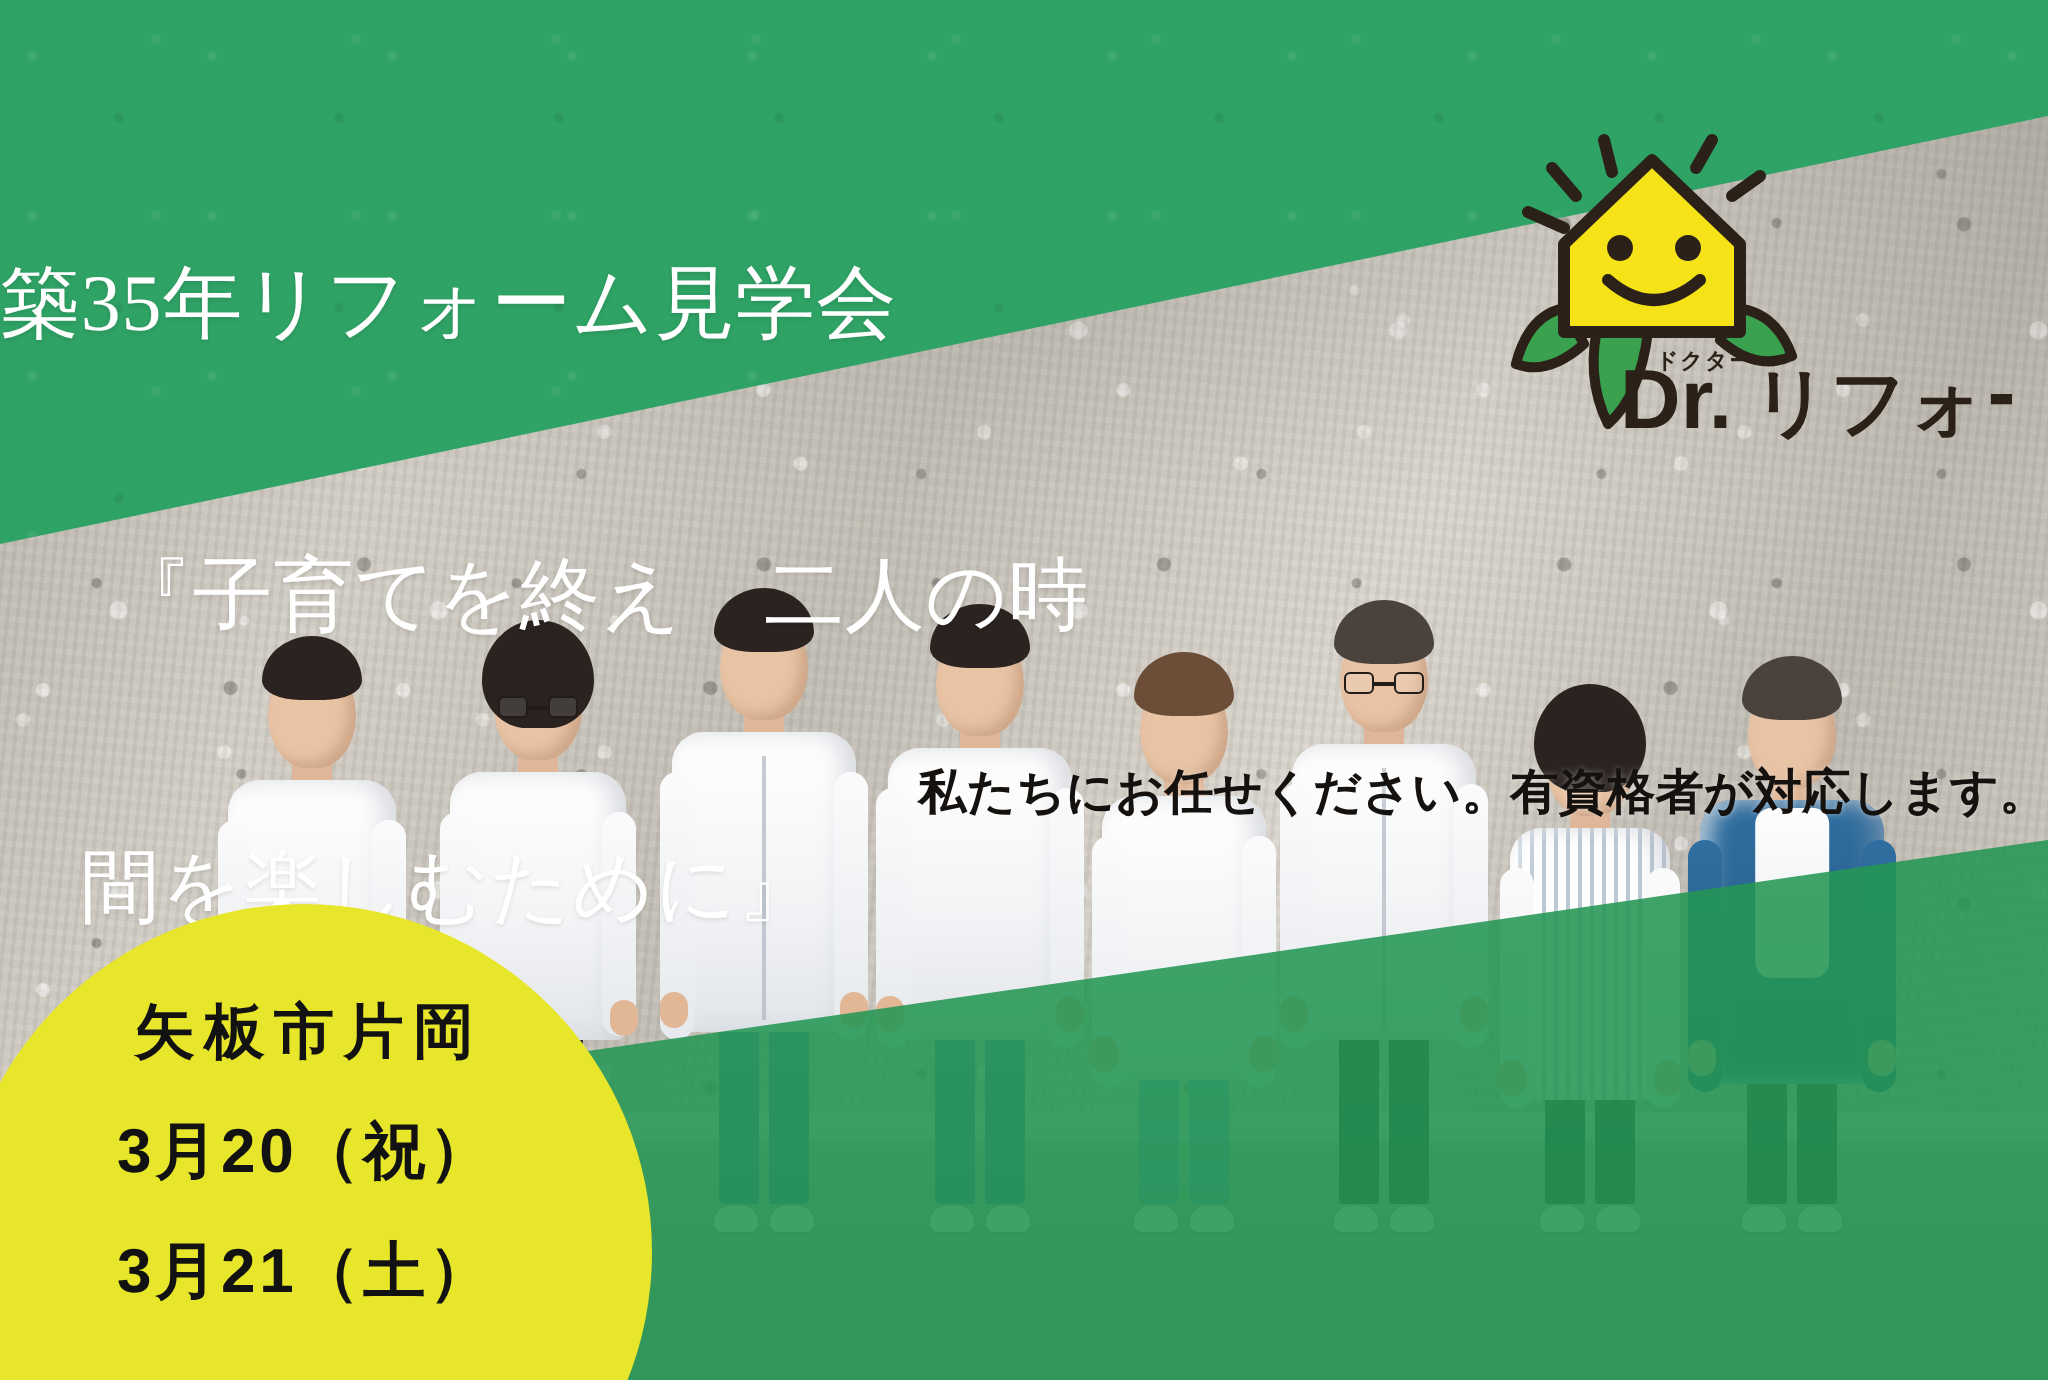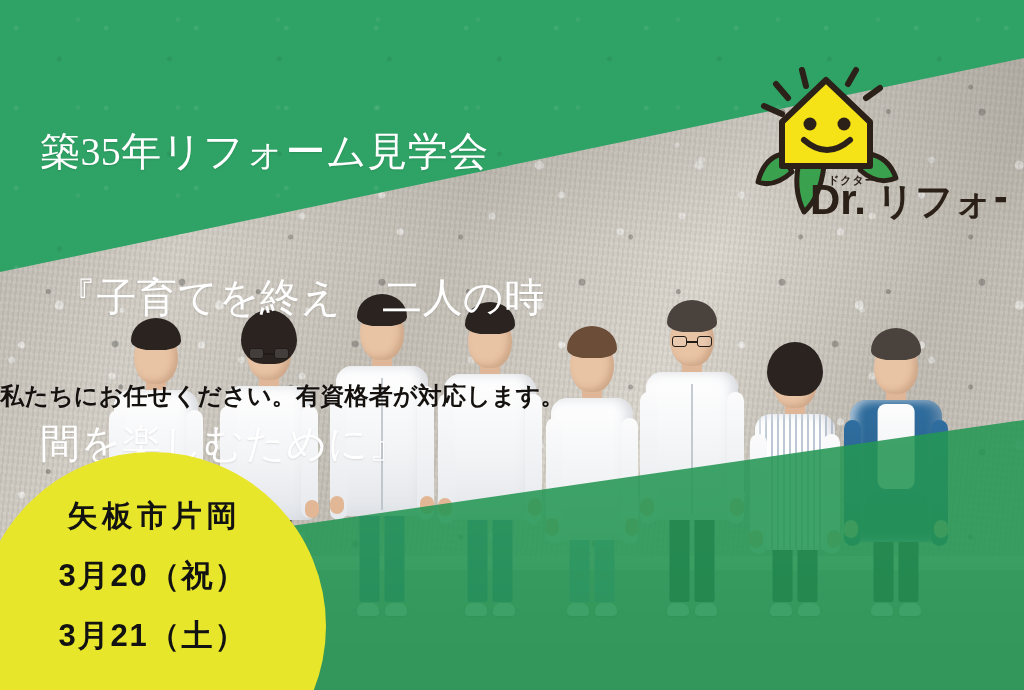--- a/index.html
+++ b/index.html
@@ -151,32 +151,32 @@
 
   
   .headline{
     position:absolute;left:0;top:30px;z-index:20;
     color:#fff;
     font-size:40px;line-height:1.22;
     letter-spacing:.01em;
     text-shadow:0 1px 2px rgba(0,0,0,.10);
     white-space:pre;
   }
-  .headline .l1{padding-left:40px;display:block;}
+  .headline .l1{display:block;}
   .headline .l2{padding-left:56px;display:block;}
   .headline .l3{padding-left:40px;display:block;}
 
   
   .logo{position:absolute;right:18px;top:62px;width:262px;height:168px;z-index:21;}
   .logo svg{width:100%;height:100%;display:block;}
 
   
   .caption{
     position:absolute;left:0;right:0;top:380px;z-index:22;
-    text-align:left;color:#14110f;
+    text-align:right;color:#14110f;
     font-family:"Liberation Sans","DejaVu Sans",sans-serif;
     font-weight:bold;font-size:24px;letter-spacing:.01em;
     text-shadow:0 0 3px rgba(255,255,255,.35);
   }
 
   
   .circle{
     position:absolute;left:-22px;top:452px;width:348px;height:348px;
     border-radius:50%;background:#e8e62a;z-index:30;
   }

